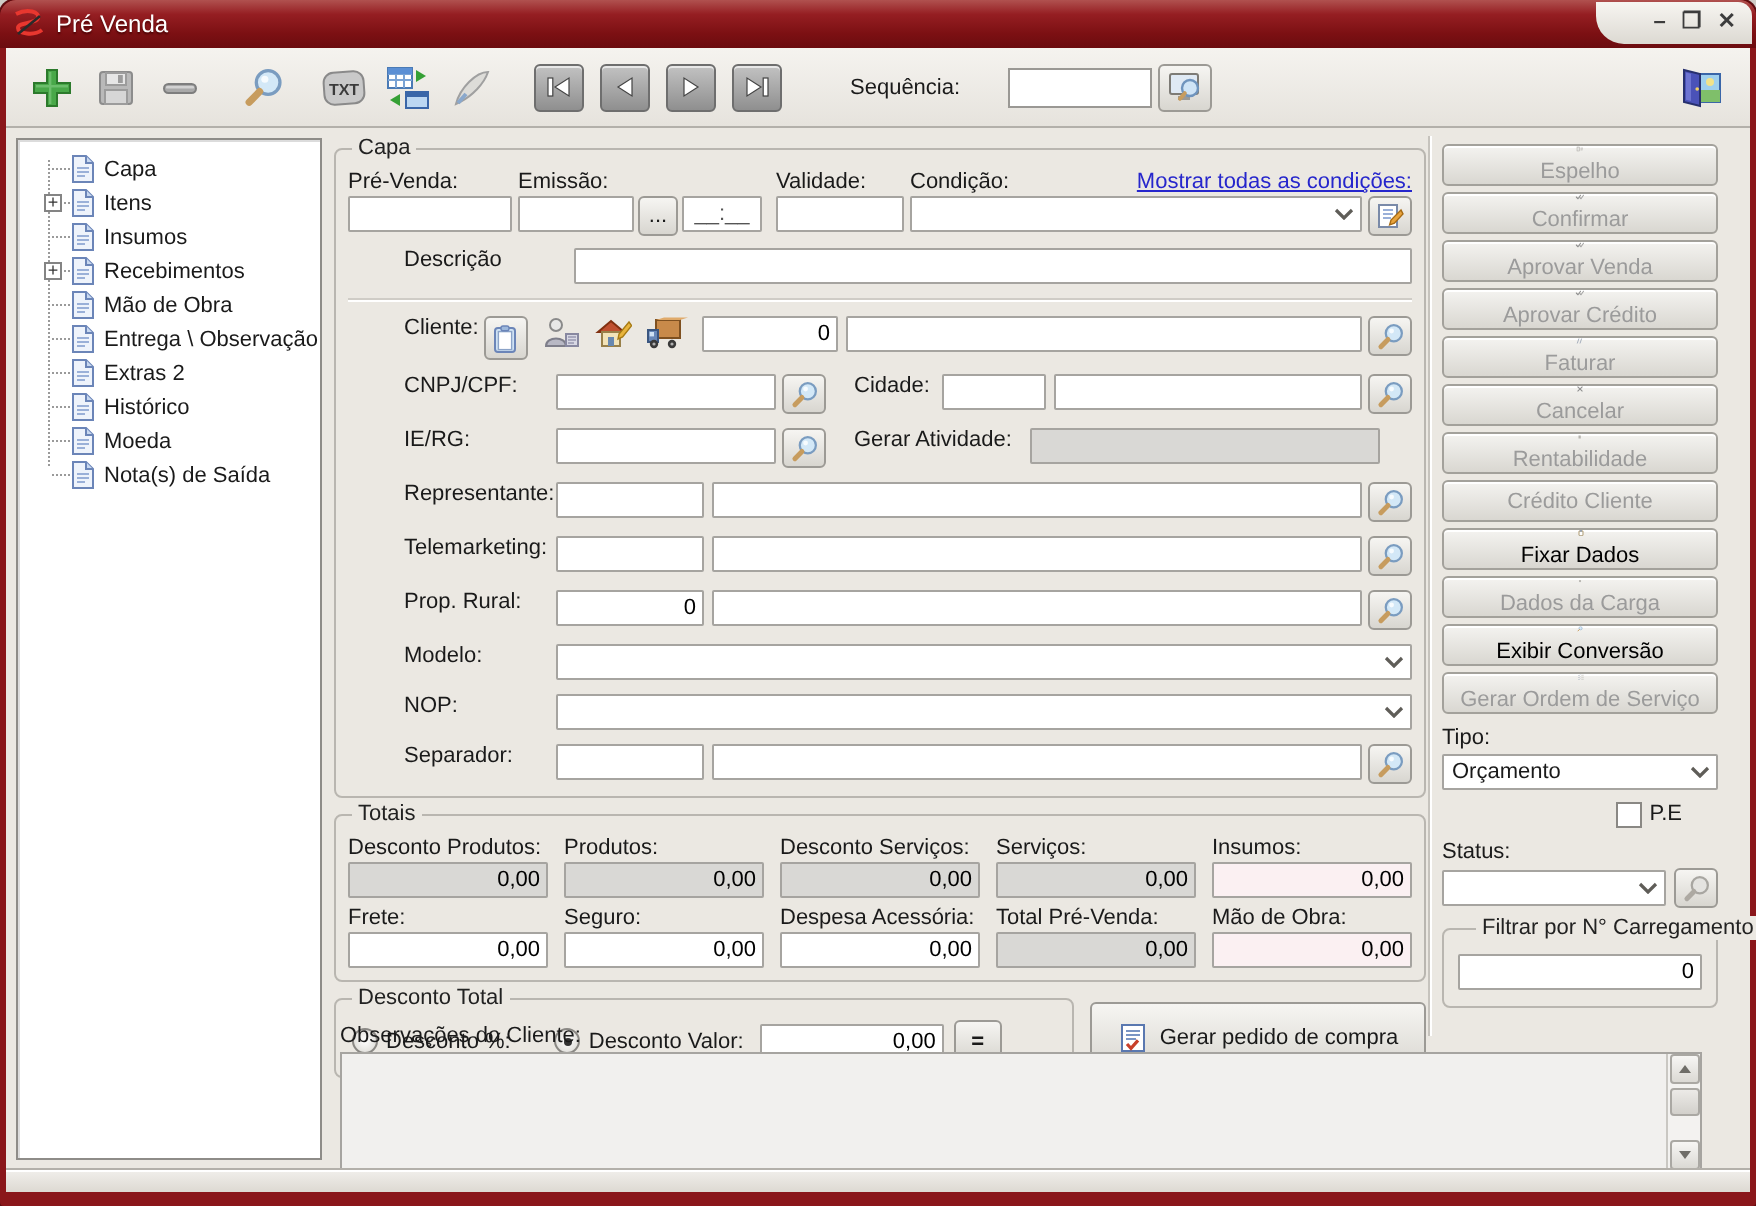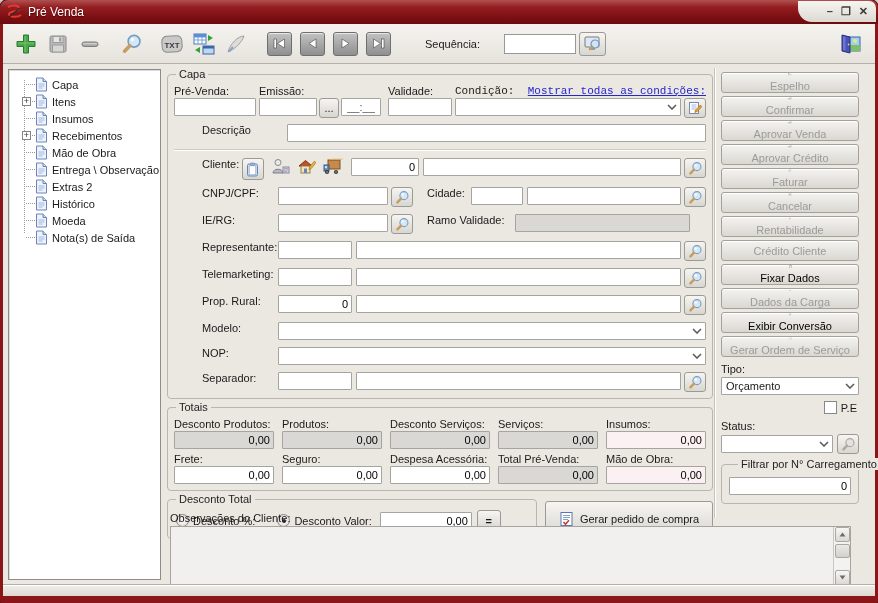--- a/index.html
+++ b/index.html
@@ -81,21 +81,21 @@
   .vsb .sthumb{position:absolute;left:1px;top:17px;width:15px;height:14px;border:1px solid #aaa8a3;border-radius:2px;
        background:linear-gradient(#eceae7,#d2d0cb);}
   
   .rightp{position:absolute;left:711px;top:4px;width:150px;height:450px;border-left:1px solid #c6c3bd;
        box-shadow:inset 1px 0 0 #fff;padding:4px 5px 0 6px;}
   .rbtn{height:21px;margin-bottom:3px;border:1px solid #a3a19b;border-radius:3px;width:100%;
        background:linear-gradient(#f4f3f0,#d9d7d1);box-shadow:inset 0 1px 0 #fff;
        display:flex;align-items:center;justify-content:center;gap:4px;font:11px "Liberation Sans",sans-serif;color:#000;flex-direction:column;}
   .rbtn.disabled{color:#9b9b9b;}
   .rlabel{margin:6px 0 2px 0;}
-  .pe-row{display:flex;justify-content:flex-end;align-items:center;margin:6px 2px 2px 0;}
+  .pe-row{display:flex;justify-content:flex-end;margin:6px 18px 2px 0;}
   .filtrogb{margin-top:10px;}
 </style>
 </head>
 <body>
 
 <svg width="0" height="0" style="position:absolute">
   <symbol id="i-mag" viewBox="0 0 16 16">
     <circle cx="9.5" cy="6" r="4.3" fill="#d3e8f7" stroke="#7a9cc0" stroke-width="1.2"></circle>
     <path d="M6.4 9.3 L2.6 13.2" stroke="#c79c5e" stroke-width="2.6" stroke-linecap="round"></path>
     <circle cx="8.3" cy="4.8" r="1.3" fill="#ffffff" opacity="0.8"></circle>
@@ -325,21 +325,21 @@
                   <span>...</span>
                 </div>
               <input class="inp" style="width: 40px; text-align: center; color: rgb(85, 85, 85);" value="__:__">
             </div>
           </div>
           <div class="col" style="width:64px">
             <div class="clab">Validade:</div>
             <input class="inp" style="width: 100%;" value="">
           </div>
           <div class="col" style="flex:1">
-            <div class="clab" style="display:flex;justify-content:space-between;font-family:Liberation Mono, monospace;">
+            <div class="clab" style="display:flex;justify-content:space-between;">
               <span>Condição:</span>
               <span class="link">Mostrar todas as condições:</span>
             </div>
             <div style="display:flex;gap:3px;">
               <div class="combo" style="flex:1">
                 <div class="cval"></div>
                 <svg class="chev" width="10" height="6" viewBox="0 0 10 6">
                     <use href="#i-chev"></use>
                   </svg>
               </div>
@@ -420,21 +420,21 @@
         </div>
 
         <div class="frow">
           <span class="lab" style="width:76px">IE/RG:</span>
           <input class="inp" style="width: 110px;" value="">
           <div class="magbtn" style="margin-left:3px">
             <svg width="15" height="15" viewBox="0 0 16 16">
                 <use href="#i-mag"></use>
               </svg>
           </div>
-          <span class="lab" style="margin-left:14px;width:88px">Ramo Validade:</span>
+          <span class="lab" style="margin-left:14px;width:88px">Gerar Atividade:</span>
           <input class="inp ro" style="flex: 1 1 0%; margin-right: 16px;" readonly="" value="">
         </div>
 
         <div class="frow">
           <span class="lab" style="width:76px">Representante:</span>
           <input class="inp" style="width: 74px;" value="">
           <input class="inp" style="flex: 1 1 0%; margin-left: 4px;" value="">
           <div class="magbtn" style="margin-left:3px">
             <svg width="15" height="15" viewBox="0 0 16 16">
                 <use href="#i-mag"></use>

